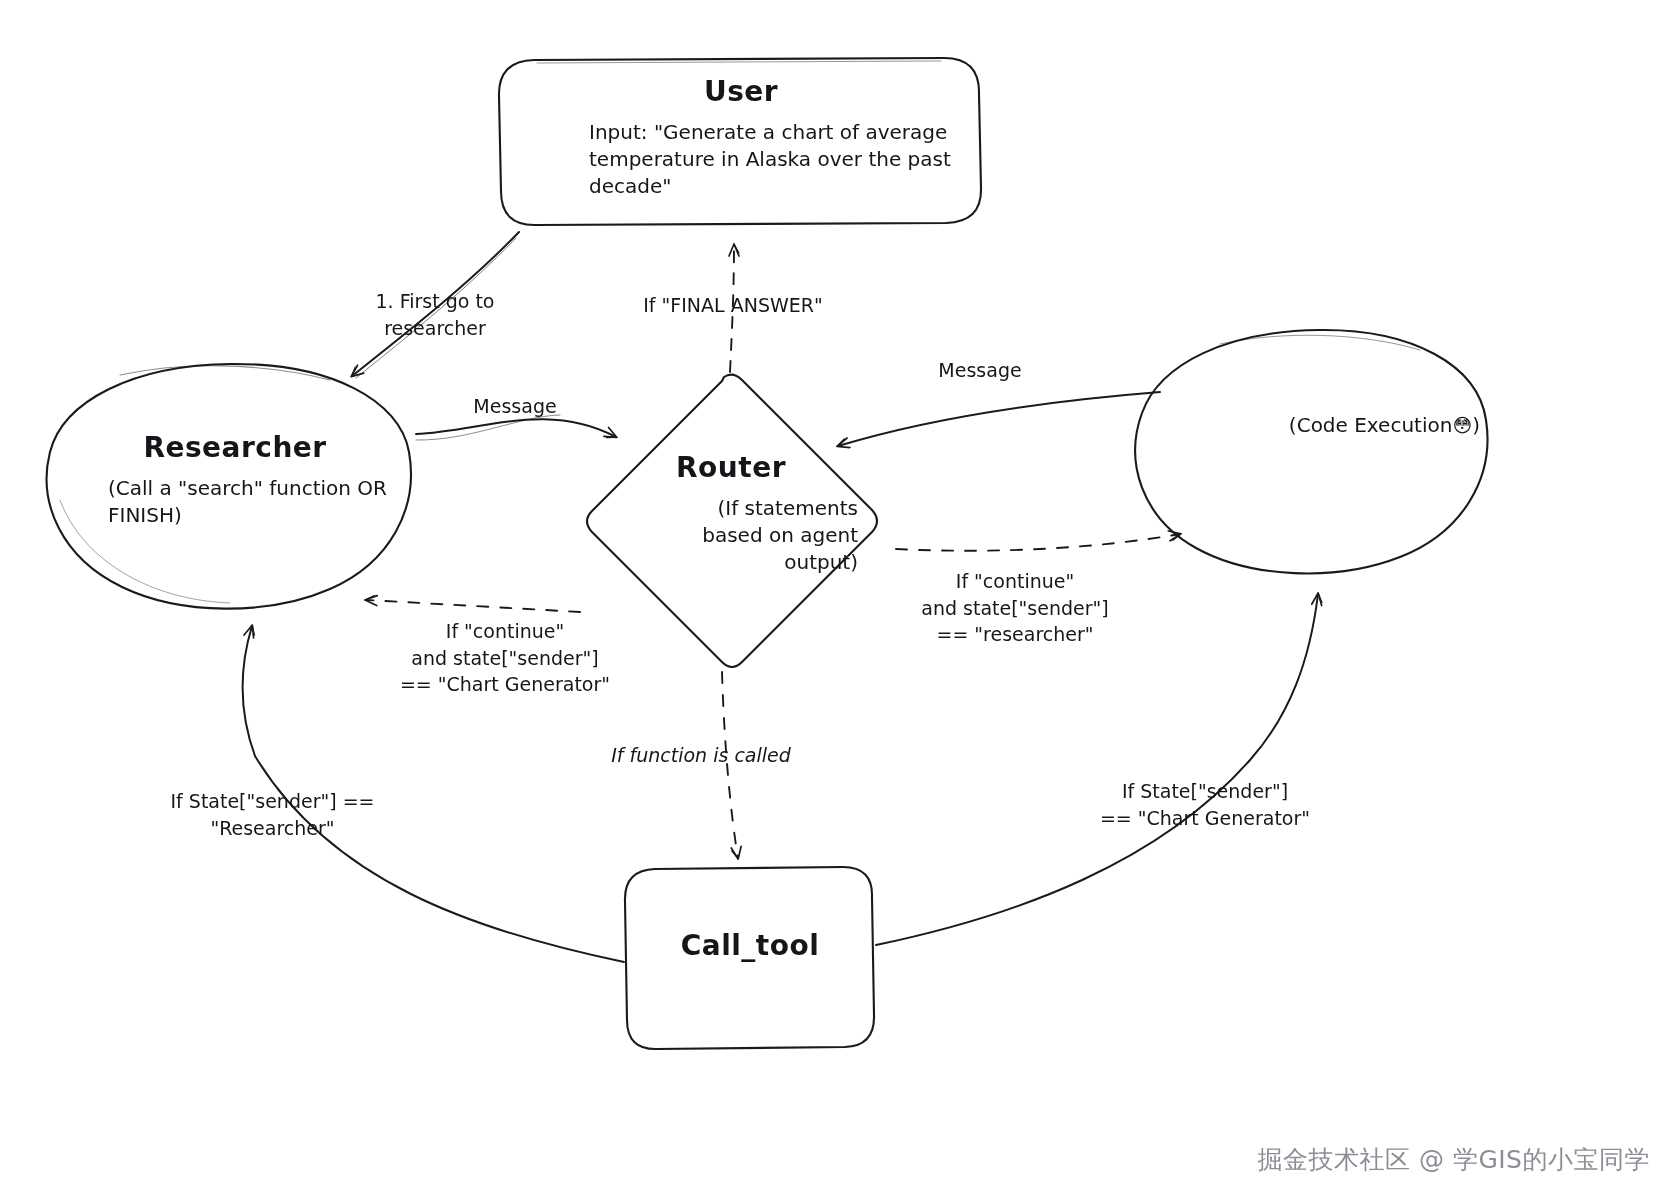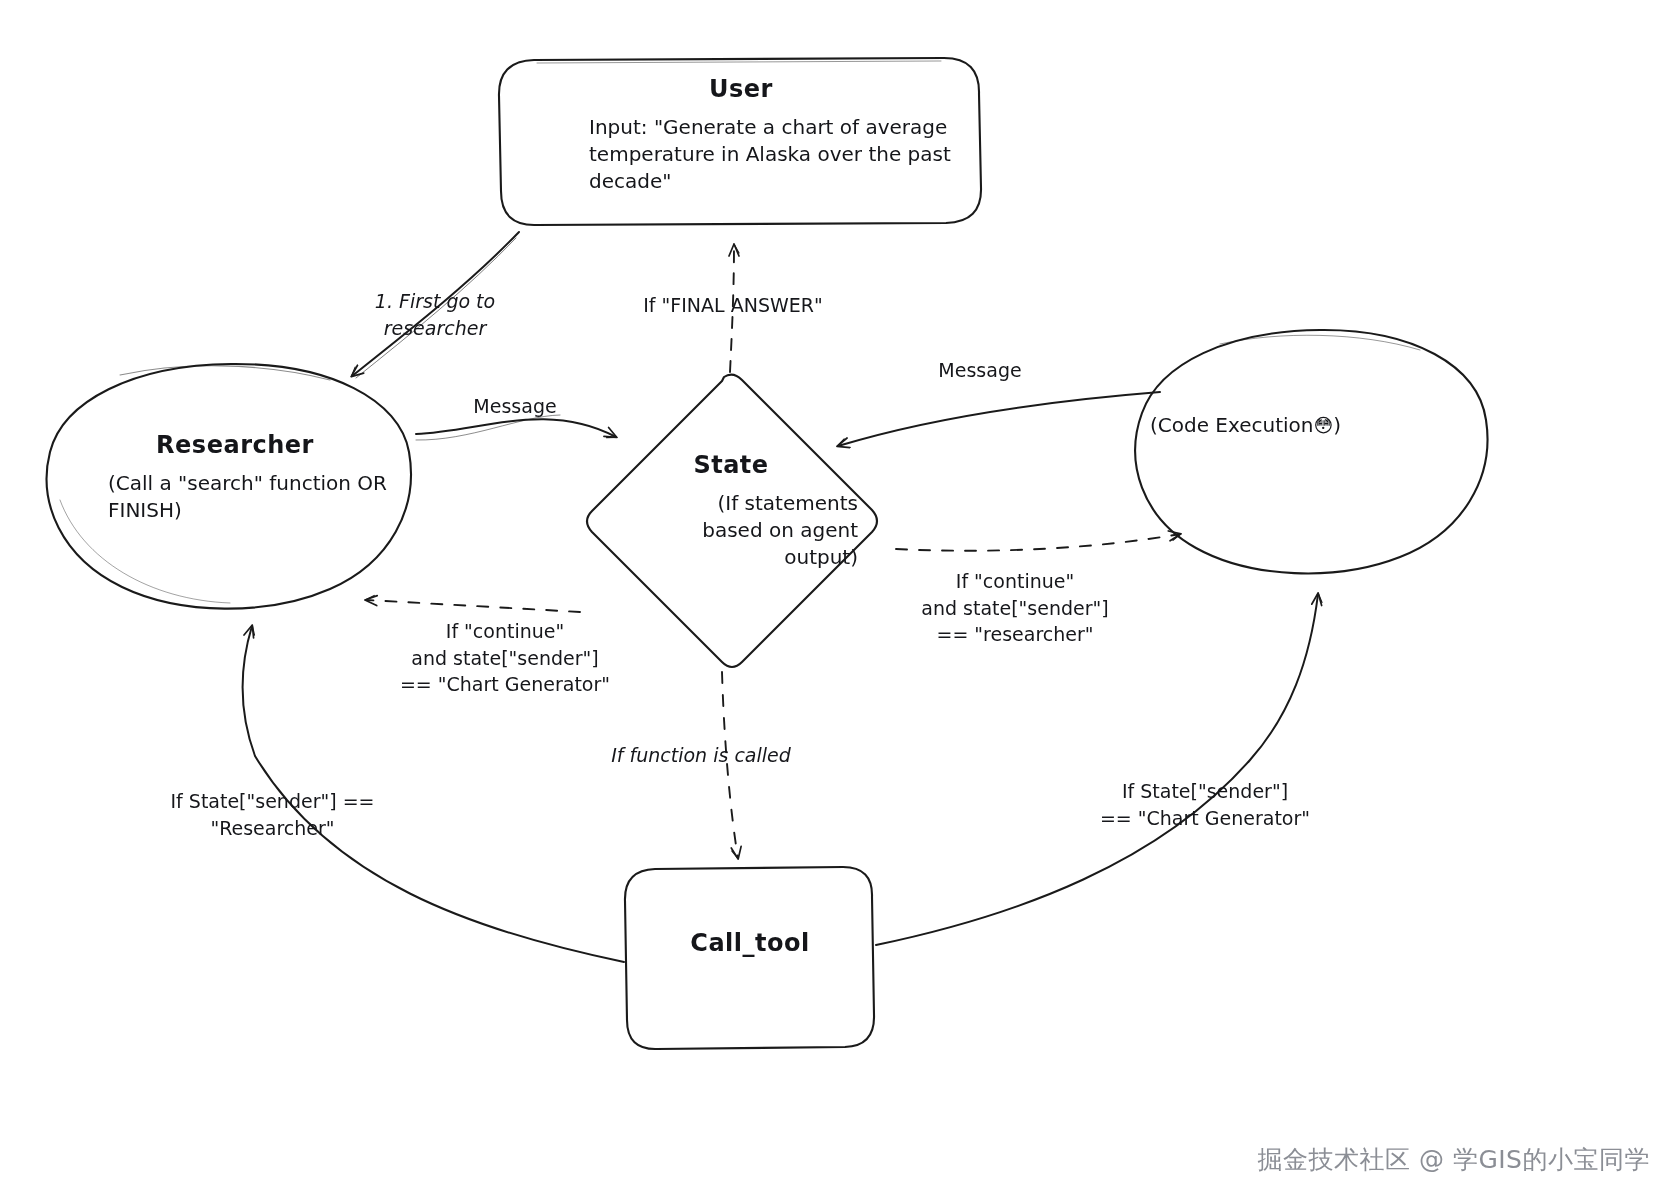--- a/index.html
+++ b/index.html
@@ -23,21 +23,21 @@
     height: 1192px;
   }
   .node-label {
     position: absolute;
     text-align: center;
     color: #15161a;
     pointer-events: none;
     line-height: 1.25;
   }
   .node-title {
-    font-size: 24px;
+    font-size: 28px;
     font-weight: 700;
     letter-spacing: 0.5px;
     white-space: nowrap;
   }
   .node-title.two-line { white-space: normal; }
   .node-sub {
     font-size: 20px;
     font-weight: 400;
     margin-top: 10px;
     line-height: 1.35;
@@ -156,35 +156,35 @@
 over the past decade"</div>
 </div>
 
 <div class="node-label" style="left:50px; top:430px; width:370px;">
   <div class="node-title">Researcher</div>
   <div class="node-sub" style="text-align:left; padding-left:58px; padding-right:12px;">(Call a "search" function
 OR FINISH)</div>
 </div>
 
 <div class="node-label" style="left:596px; top:450px; width:270px;">
-  <div class="node-title">State</div>
+  <div class="node-title">Router</div>
   <div class="node-sub" style="text-align:right; padding-left:56px; padding-right:8px;">(If statements
 based on agent
 output)</div>
 </div>
 
 <div class="node-label" style="left:1150px; top:402px; width:330px;">
-  <div class="node-sub" style="text-align:left;"><span>(Code Execution</span><span class="emoji">😳</span><span>)</span></div>
+  <div class="node-sub" style="text-align:right;"><span>(Code Execution</span><span class="emoji">😳</span><span>)</span></div>
 </div>
 
 <div class="node-label" style="left:625px; top:928px; width:250px;">
   <div class="node-title">Call_tool</div>
 </div>
 
-<div class="edge-label" style="left:330px; top:288px; width:210px;font-style:italic;">1. First go to
+<div class="edge-label" style="left:330px; top:288px; width:210px;">1. First go to
 researcher</div>
 
 <div class="edge-label" style="left:455px; top:393px; width:120px;">Message</div>
 
 <div class="edge-label" style="left:920px; top:357px; width:120px;">Message</div>
 
 <div class="edge-label" style="left:618px; top:292px; width:230px;">If "FINAL ANSWER"</div>
 
 <div class="edge-label" style="left:380px; top:618px; width:250px;">If "continue"
 and state["sender"]

